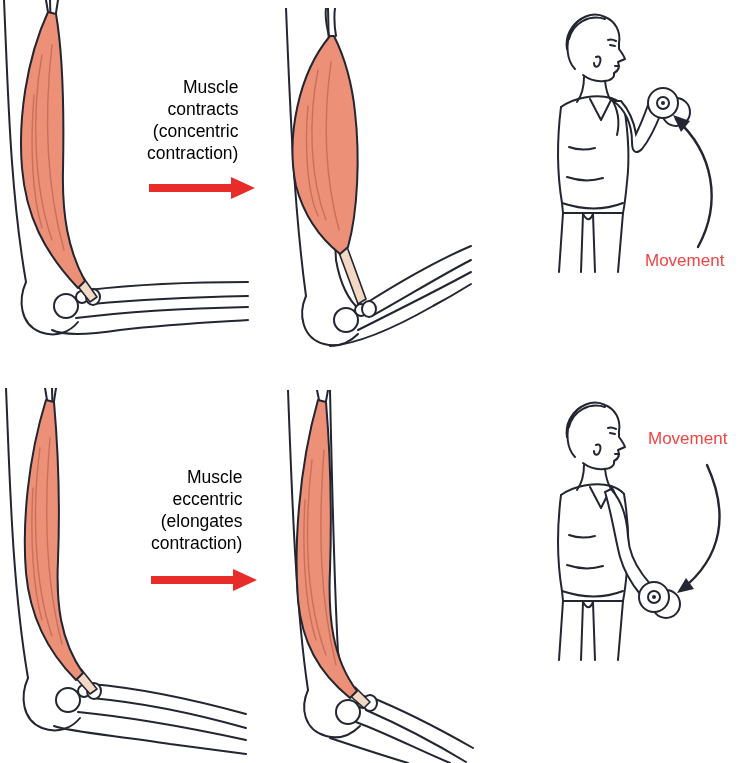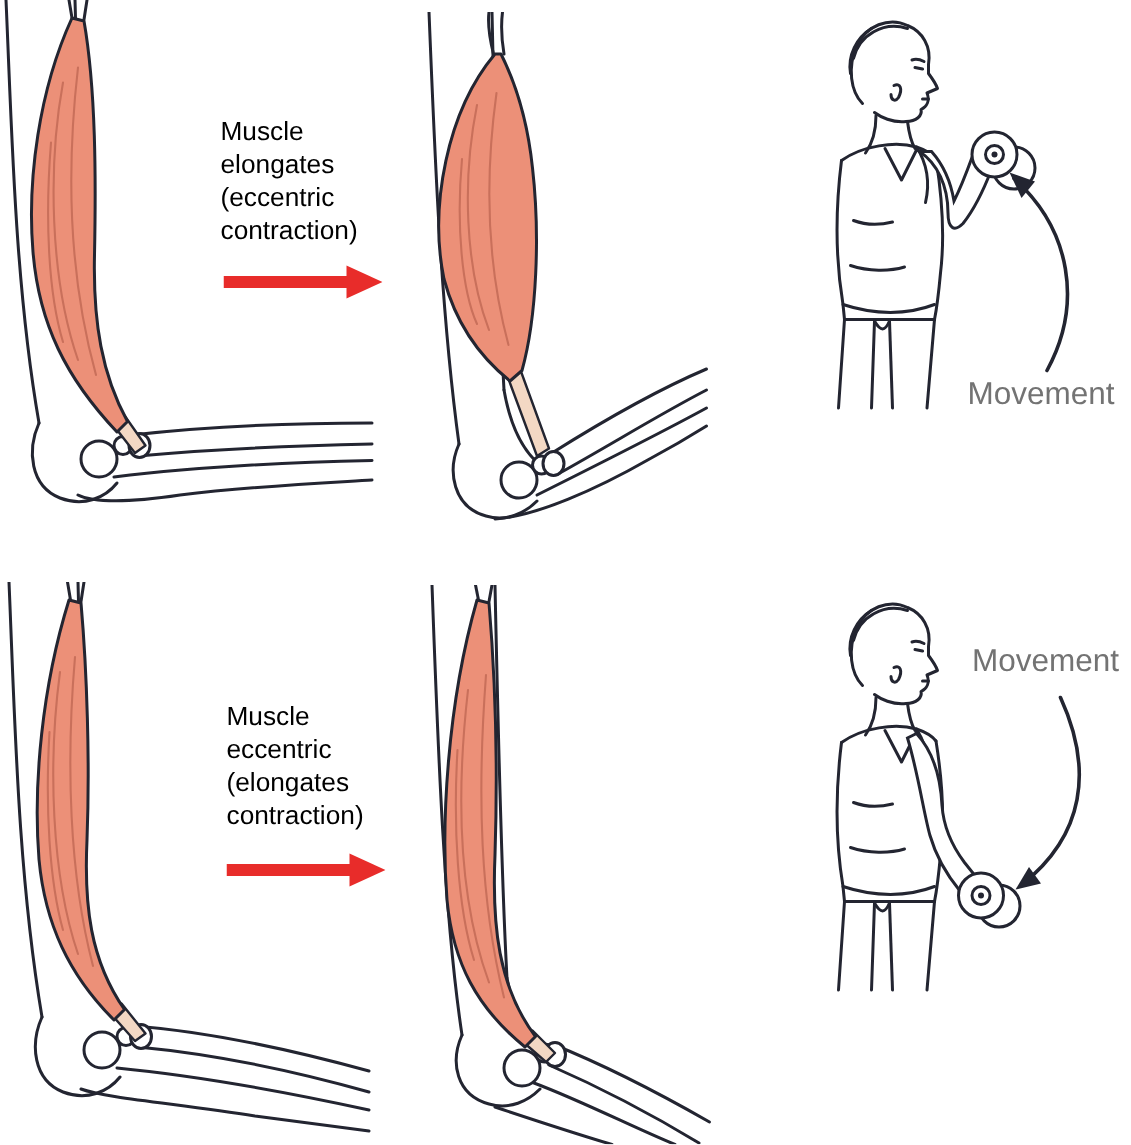--- a/index.html
+++ b/index.html
@@ -10,22 +10,22 @@
   }
   .art { position:absolute; }
   .stroke { stroke:var(--outline,#232531); fill:none; stroke-width:2; stroke-linecap:round; stroke-linejoin:round; }
   .bone-fill { fill:#ffffff; stroke:var(--outline,#232531); stroke-width:2; }
   .muscle { fill:var(--muscle_fill,#EC9078); stroke:var(--outline,#232531); stroke-width:2; stroke-linejoin:round; }
   .stria { stroke:var(--muscle_stria,#C9705B); fill:none; stroke-width:1.4; stroke-linecap:round; }
   .tendon { fill:var(--tendon_fill,#F3D8C4); stroke:var(--outline,#232531); stroke-width:1.6; stroke-linejoin:round; }
   .fill-dark { fill:var(--outline,#232531); stroke:none; }
   .red-shaft { fill:var(--arrow_red,#E82C2A); stroke:none; }
   .arrow-line { stroke-width:2.4; }
-  .caption { position:absolute; font-size:17.5px; line-height:22px; color:#000; }
-  .movement-label { position:absolute; font-size:21px; color:#737373; }
+  .caption { position:absolute; font-size:17.5px; line-height:22px; color:#000;text-align:right; }
+  .movement-label { position:absolute; font-size:17px; color:#ef4444; }
   .c1 { left:147px; top:76px; }
   .c2 { left:151px; top:466px; }
   .m1 { left:645px; top:251px; }
   .m2 { left:648px; top:429px; }
   .ra1 { left:149px; top:176px; }
   .ra2 { left:151px; top:568px; }
 </style>
 </head>
 <body>
 
@@ -55,22 +55,22 @@
         <path d="M 34,95 C 30,145 32,195 42,228"></path>
       </g>
       <g class="stroke">
         <path d="M 48,12 L 46,0"></path>
         <path d="M 56,13 L 58,0"></path>
       </g>
     </svg>
 
     <div class="caption c1">
       <div>Muscle</div>
-      <div>elongates</div>
-      <div>(eccentric</div>
+      <div>contracts</div>
+      <div>(concentric</div>
       <div>contraction)</div>
     </div>
 
     <svg class="art ra1" width="106" height="24" viewBox="0 0 106 24">
       <rect class="red-shaft" x="0" y="8" width="84" height="8"></rect>
       <polygon class="red-shaft" points="82,1 106,12 82,23"></polygon>
     </svg>
 
     <svg class="art" style="left:268px;top:8px" width="205" height="352" viewBox="0 0 205 352">
       <g class="stroke">

